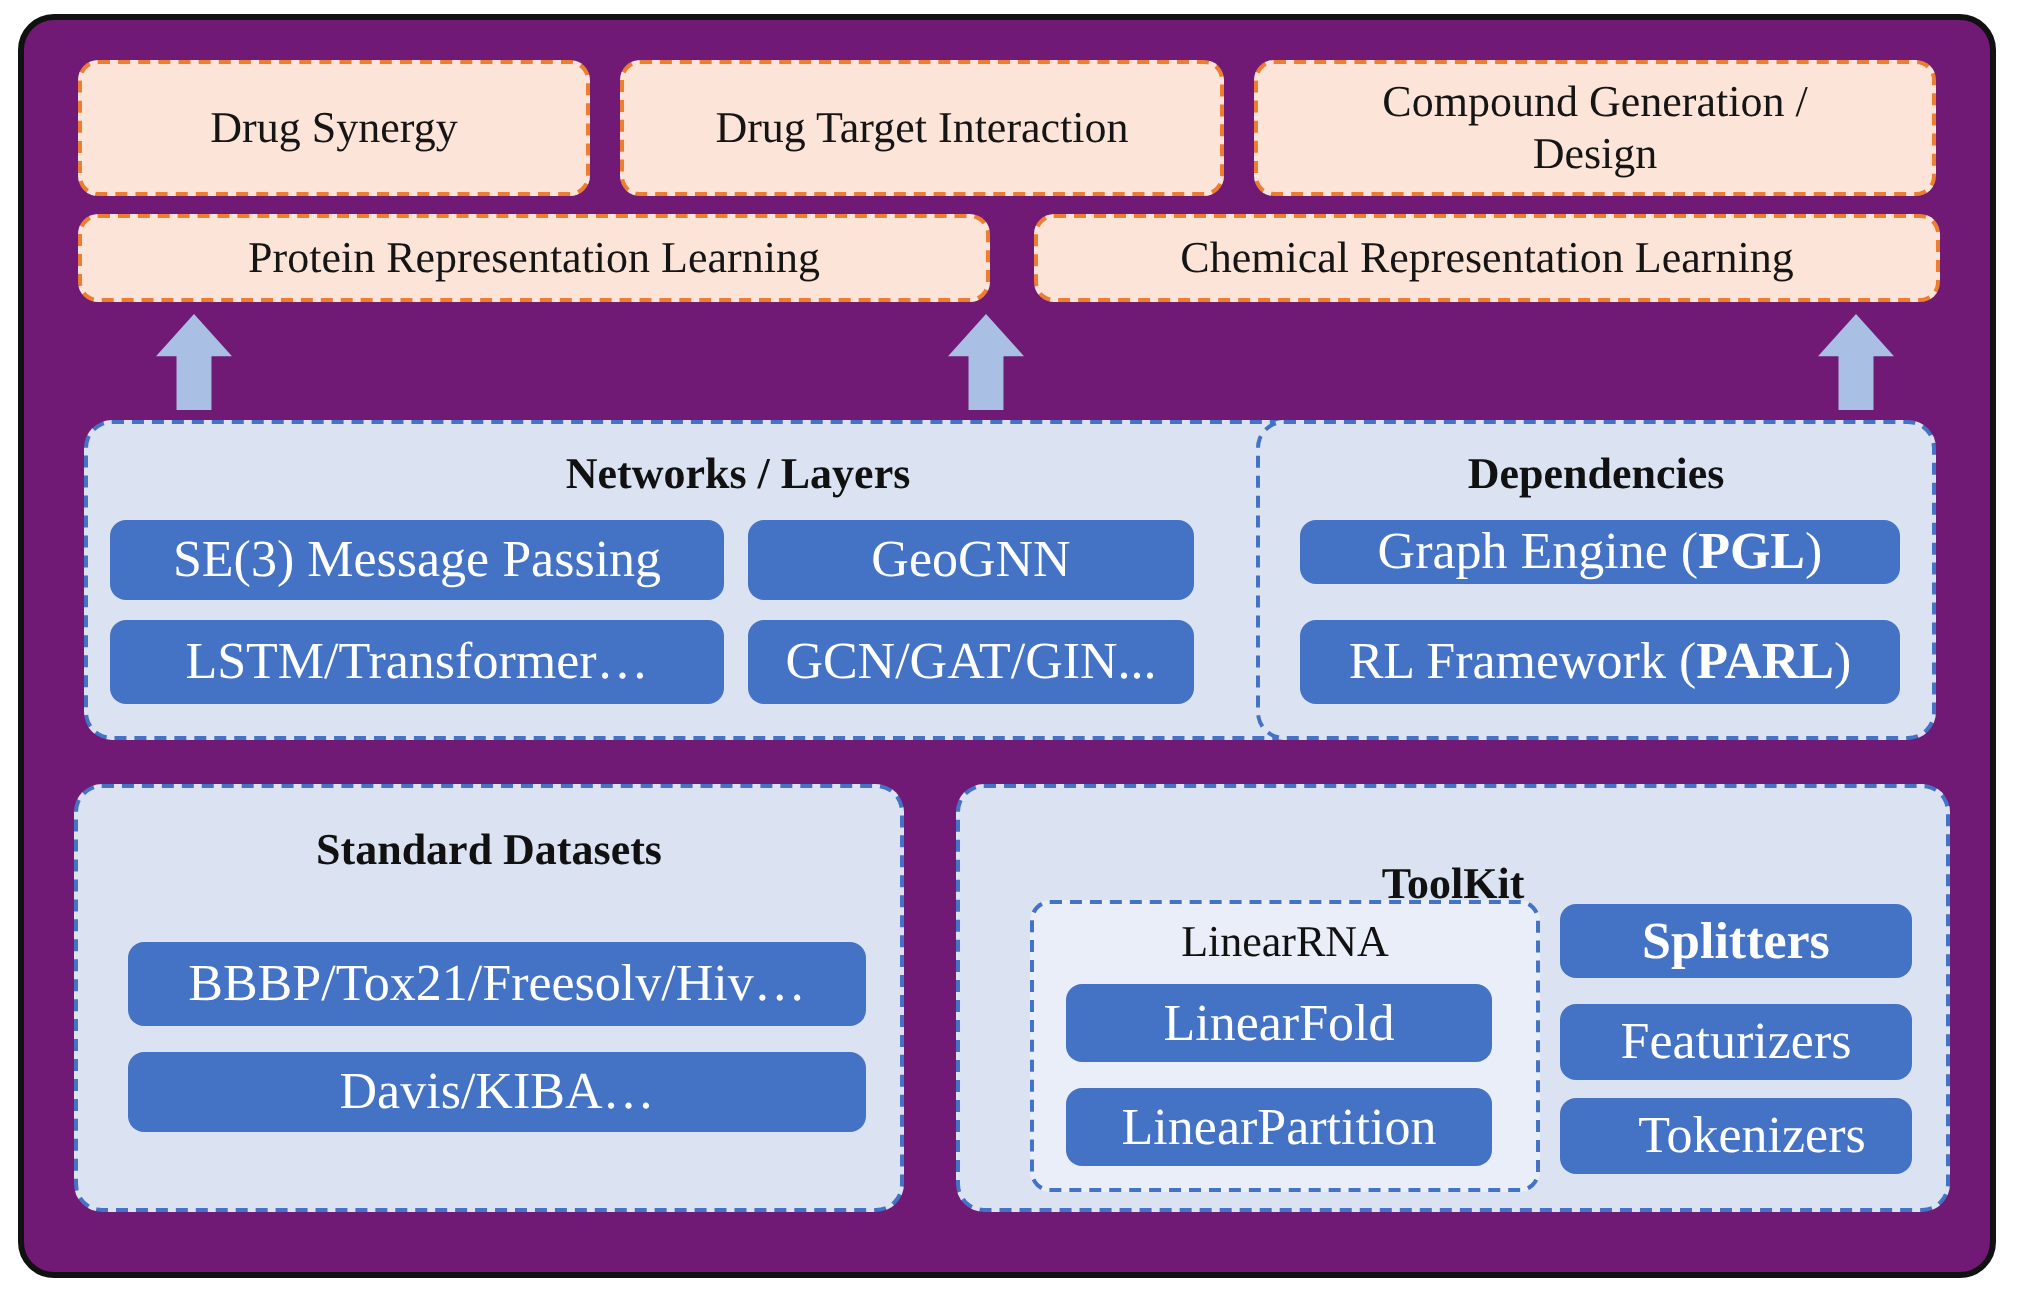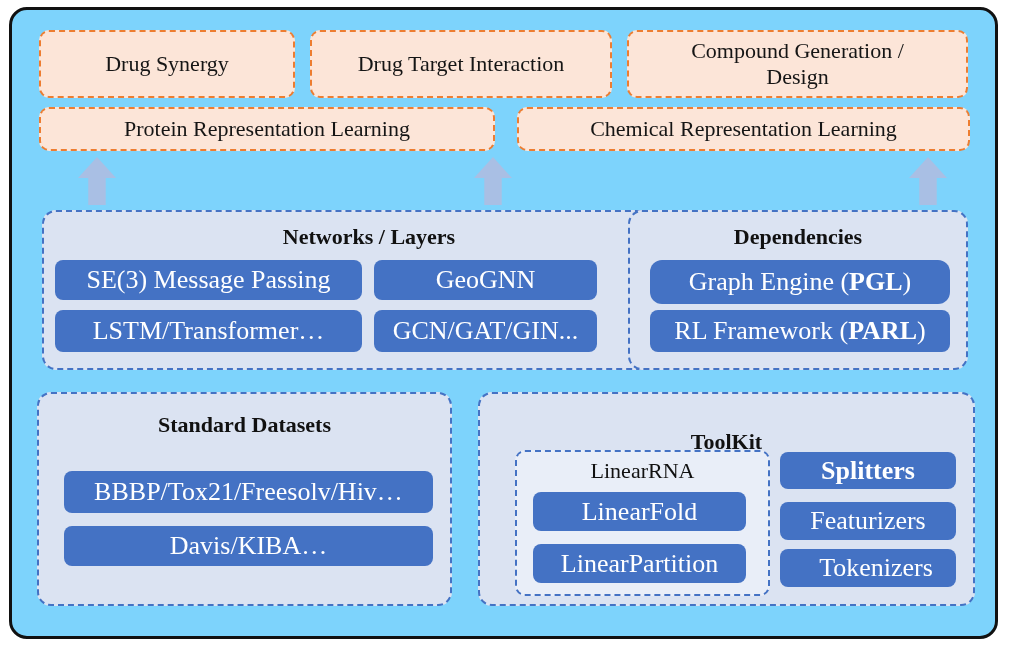--- a/index.html
+++ b/index.html
@@ -3,21 +3,21 @@
 <meta charset="utf-8">
 <style>
   html,body{margin:0;padding:0;background:#ffffff;}
   body{
     width:1010px;height:648px;position:relative;overflow:hidden;
     font-family:"Liberation Serif","DejaVu Serif",serif;
   }
   .frame{
     position:absolute;left:9px;top:7px;right:12px;bottom:9px;
     border:3px solid var(--frame-border,#111111);
-    border-radius:18px;background:#7dd3fc;
+    border-radius:18px;background:#701a75;
   }
   
   .app-box{
     position:absolute;box-sizing:border-box;
     background:var(--peach-fill,#fce5d8);
     border:2px dashed var(--orange-border,#ed7d31);
     border-radius:10px;
     display:flex;align-items:center;justify-content:center;
     font-size:22px;color:#151515;text-align:center;line-height:1.2;
   }
@@ -92,21 +92,21 @@
     <div class="btn" style="left:11px;top:98px;width:307px;height:42px;">
       <span>LSTM/Transformer…</span>
     </div>
     <div class="btn" style="left:330px;top:98px;width:223px;height:42px;">
       <span>GCN/GAT/GIN...</span>
     </div>
   </div>
 
   <div class="panel" style="left:616px;top:200px;width:340px;height:160px;">
     <div class="panel-title">Dependencies</div>
-    <div class="btn" style="left:20px;top:48px;width:300px;height:44px;border-radius:12px;">
+    <div class="btn" style="left:20px;top:48px;width:300px;height:32px;">
       <span></span>
         <span>Graph Engine (</span>
         <b>PGL</b>
         <span>)</span>
     </div>
     <div class="btn" style="left:20px;top:98px;width:300px;height:42px;">
       <span>RL Framework (</span>
         <b>PARL</b>
         <span>)</span>
     </div>

